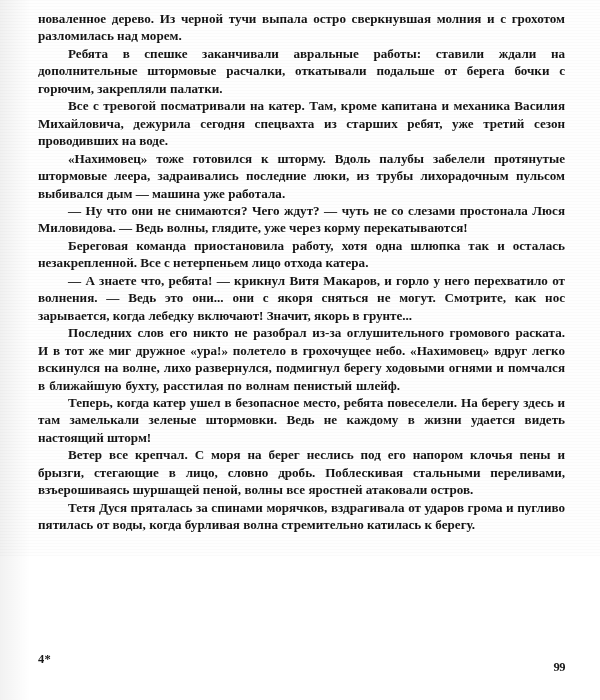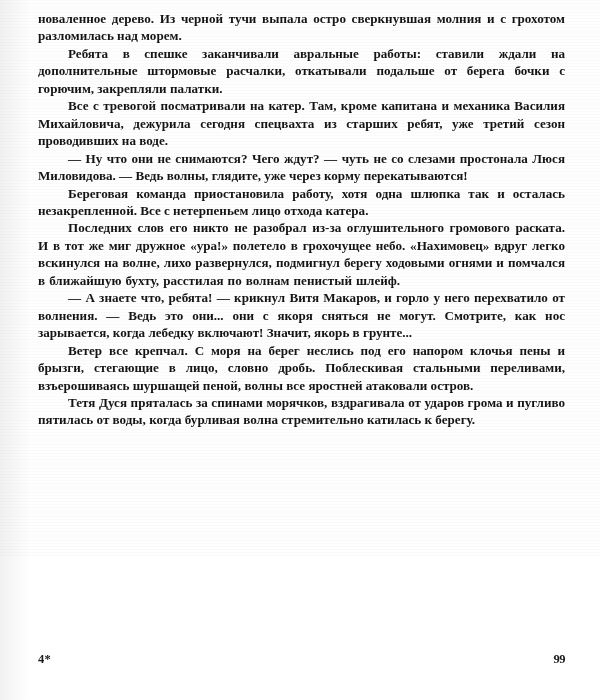--- a/index.html
+++ b/index.html
@@ -72,21 +72,21 @@
   }
   .footer .sig {
     position: absolute;
     left: 0;
     top: 0;
     letter-spacing: 0.02em;
   }
   .footer .folio {
     position: absolute;
     right: 0;
-    top: 0;
+    top: 8px;
     letter-spacing: -0.04em;
     font-family: Liberation Serif, serif;
   }
 
   
   #grain {
     position: absolute;
     inset: 0;
     pointer-events: none;
     opacity: 0.035;
@@ -106,24 +106,26 @@
 </head>
 <body>
 
 <div id="page">
 
   <div id="text-column">
 
     <p class="para continued">новаленное дерево. Из черной тучи выпала остро сверкнувшая молния и с грохотом разломилась над морем.</p>
     <p class="para">Ребята в спешке заканчивали авральные работы: ставили ждали на дополнительные штормовые расчалки, откатывали подальше от берега бочки с горючим, закрепляли палатки.</p>
     <p class="para">Все с тревогой посматривали на катер. Там, кроме капитана и механика Василия Михайловича, дежурила сегодня спецвахта из старших ребят, уже третий сезон проводивших на воде.</p>
+    <p class="para">«Нахимовец» тоже готовился к шторму. Вдоль палубы забелели протянутые штормовые леера, задраивались последние люки, из трубы лихорадочным пульсом выбивался дым — машина уже работала.</p>
     <p class="para">— Ну что они не снимаются? Чего ждут? — чуть не со слезами простонала Люся Миловидова. — Ведь волны, глядите, уже через корму перекатываются!</p>
     <p class="para">Береговая команда приостановила работу, хотя одна шлюпка так и осталась незакрепленной. Все с нетерпеньем лицо отхода катера.</p>
+    <p class="para">— А знаете что, ребята! — крикнул Витя Макаров, и горло у него перехватило от волнения. — Ведь это они... они с якоря сняться не могут. Смотрите, как нос зарывается, когда лебедку включают! Значит, якорь в грунте...</p>
     <p class="para loose">Последних слов его никто не разобрал из-за оглушительного громового раската. И в тот же миг дружное «ура!» полетело в грохочущее небо. «Нахимовец» вдруг легко вскинулся на волне, лихо развернулся, подмигнул берегу ходовыми огнями и помчался в ближайшую бухту, расстилая по волнам пенистый шлейф.</p>
-    <p class="para">— А знаете что, ребята! — крикнул Витя Макаров, и горло у него перехватило от волнения. — Ведь это они... они с якоря сняться не могут. Смотрите, как нос зарывается, когда лебедку включают! Значит, якорь в грунте...</p>
+    <p class="para">Теперь, когда катер ушел в безопасное место, ребята повеселели. На берегу здесь и там замелькали зеленые штормовки. Ведь не каждому в жизни удается видеть настоящий шторм!</p>
     <p class="para">Ветер все крепчал. С моря на берег неслись под его напором клочья пены и брызги, стегающие в лицо, словно дробь. Поблескивая стальными переливами, взъерошиваясь шуршащей пеной, волны все яростней атаковали остров.</p>
     <p class="para">Тетя Дуся пряталась за спинами морячков, вздрагивала от ударов грома и пугливо пятилась от воды, когда бурливая волна стремительно катилась к берегу.</p>
 
   </div>
 
   <div class="footer">
     <span class="sig">4*</span>
     <span class="folio">99</span>
   </div>
 

